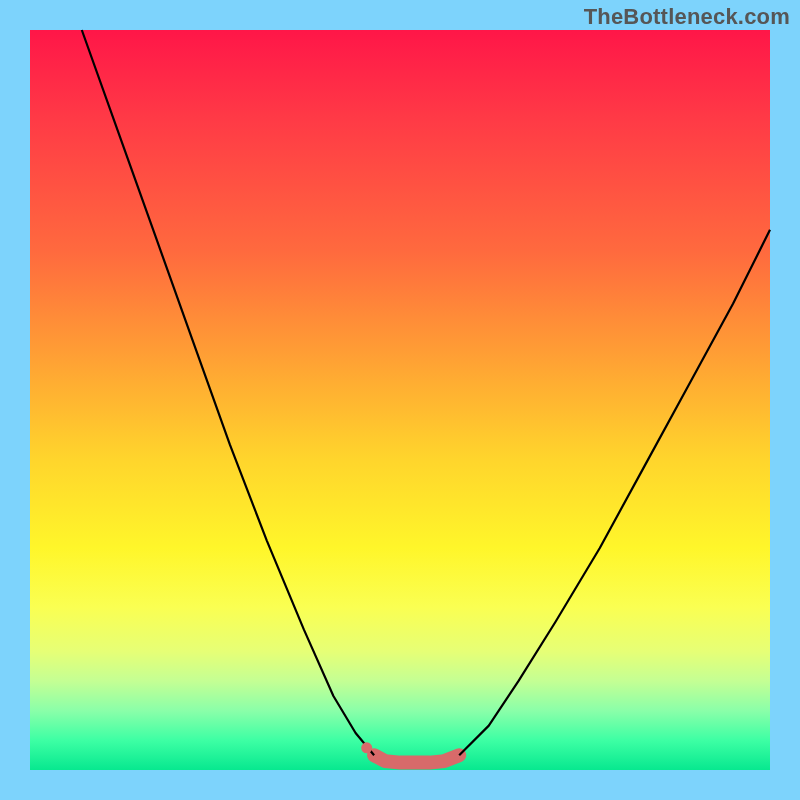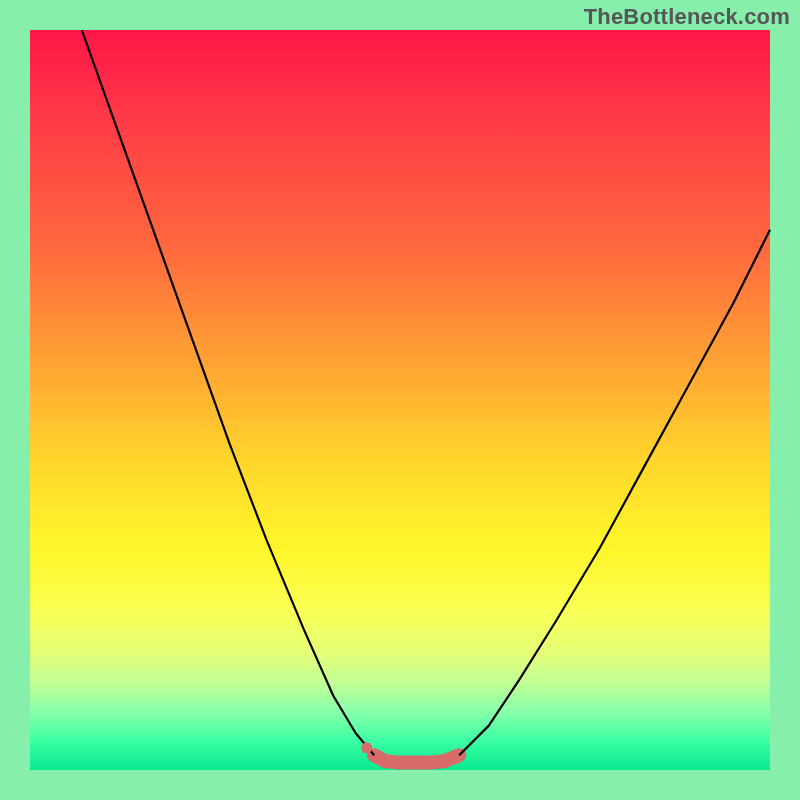--- a/index.html
+++ b/index.html
@@ -1,20 +1,20 @@
 <!DOCTYPE html>
 <html><head>
 <meta charset="utf-8">
 <style>
   * { margin: 0; padding: 0; box-sizing: border-box; }
   html, body { width: 800px; height: 800px; overflow: hidden; }
   .canvas {
     width: 800px;
     height: 800px;
-    background: #86efac;
+    background: #7dd3fc;
     position: relative;
   }
   .watermark {
     position: absolute;
     top: 4px;
     right: 10px;
     font-family: Arial, Helvetica, sans-serif;
     font-size: 22px;
     font-weight: bold;
     color: #565656;

